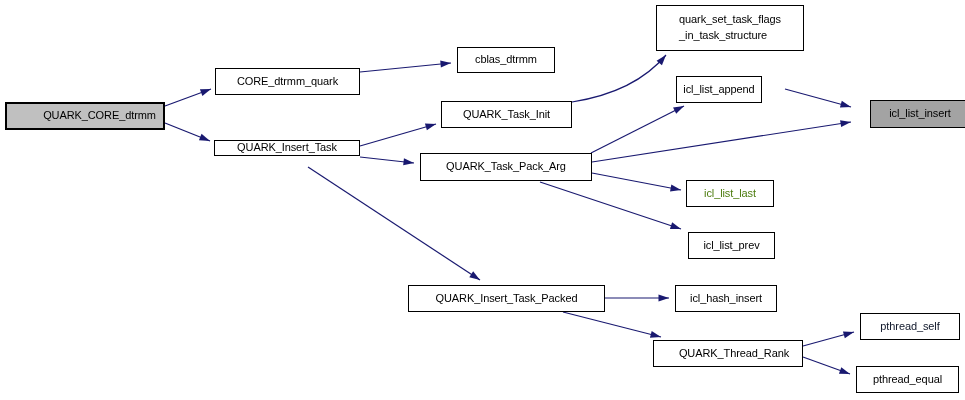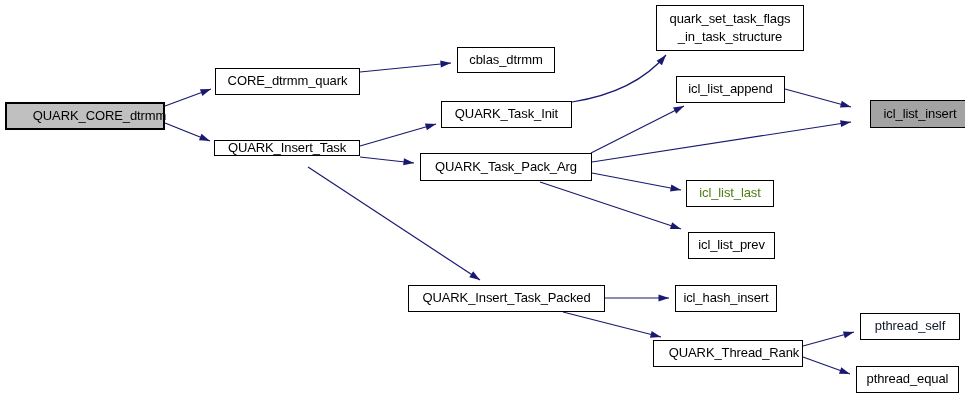--- a/index.html
+++ b/index.html
@@ -6,21 +6,21 @@
   #canvas{
     position:relative;width:965px;height:400px;overflow:hidden;background:#ffffff;
     font-family:"Liberation Sans",sans-serif;
   }
   #edge-svg{position:absolute;left:0;top:0;width:965px;height:400px;}
   .edge{fill:none;stroke-width:1.2px;}
   .node{
     position:absolute;box-sizing:border-box;
     display:flex;align-items:center;justify-content:center;
     border-style:solid;border-width:1px;
-    font-size:13px;text-align:center;cursor:pointer;
+    font-size:11px;cursor:pointer;
   }
   .node.highlight{border-width:2px;cursor:default;padding-left:29px;}
   .node .label{white-space:pre-line;line-height:1.42;letter-spacing:-0.1px;}
 </style>
 </head>
 <body>
 
 <div id="canvas">
   <svg id="edge-svg" xmlns="http://www.w3.org/2000/svg">
     <defs>
@@ -63,21 +63,21 @@
     <div class="node" style="left: 420px; top: 153px; width: 172px; height: 28px; background: rgb(255, 255, 255); border-color: rgb(0, 0, 0); color: rgb(0, 0, 0);">
       <span class="label">QUARK_Task_Pack_Arg</span>
     </div>
     <div class="node" style="left: 408px; top: 285px; width: 197px; height: 27px; background: rgb(255, 255, 255); border-color: rgb(0, 0, 0); color: rgb(0, 0, 0);">
       <span class="label">QUARK_Insert_Task_Packed</span>
     </div>
     <div class="node" style="left: 656px; top: 5px; width: 148px; height: 46px; background: rgb(255, 255, 255); border-color: rgb(0, 0, 0); color: rgb(0, 0, 0);">
       <span class="label">quark_set_task_flags
 _in_task_structure</span>
     </div>
-    <div class="node" style="left: 676px; top: 76px; width: 109px; height: 27px; background: rgb(255, 255, 255); border-color: rgb(0, 0, 0); color: rgb(0, 0, 0);">
+    <div class="node" style="left: 676px; top: 76px; width: 86px; height: 27px; background: rgb(255, 255, 255); border-color: rgb(0, 0, 0); color: rgb(0, 0, 0);">
       <span class="label">icl_list_append</span>
     </div>
     <div class="node" style="left: 870px; top: 100px; width: 100px; height: 28px; background: #a3a3a3; border-color: rgb(0, 0, 0); color: rgb(0, 0, 0);">
       <span class="label">icl_list_insert</span>
     </div>
     <div class="node" style="left: 686px; top: 180px; width: 88px; height: 27px; background: rgb(255, 255, 255); border-color: rgb(0, 0, 0); color: #4d7c0f;">
       <span class="label">icl_list_last</span>
     </div>
     <div class="node" style="left: 688px; top: 232px; width: 87px; height: 27px; background: rgb(255, 255, 255); border-color: rgb(0, 0, 0); color: rgb(0, 0, 0);">
       <span class="label">icl_list_prev</span>

